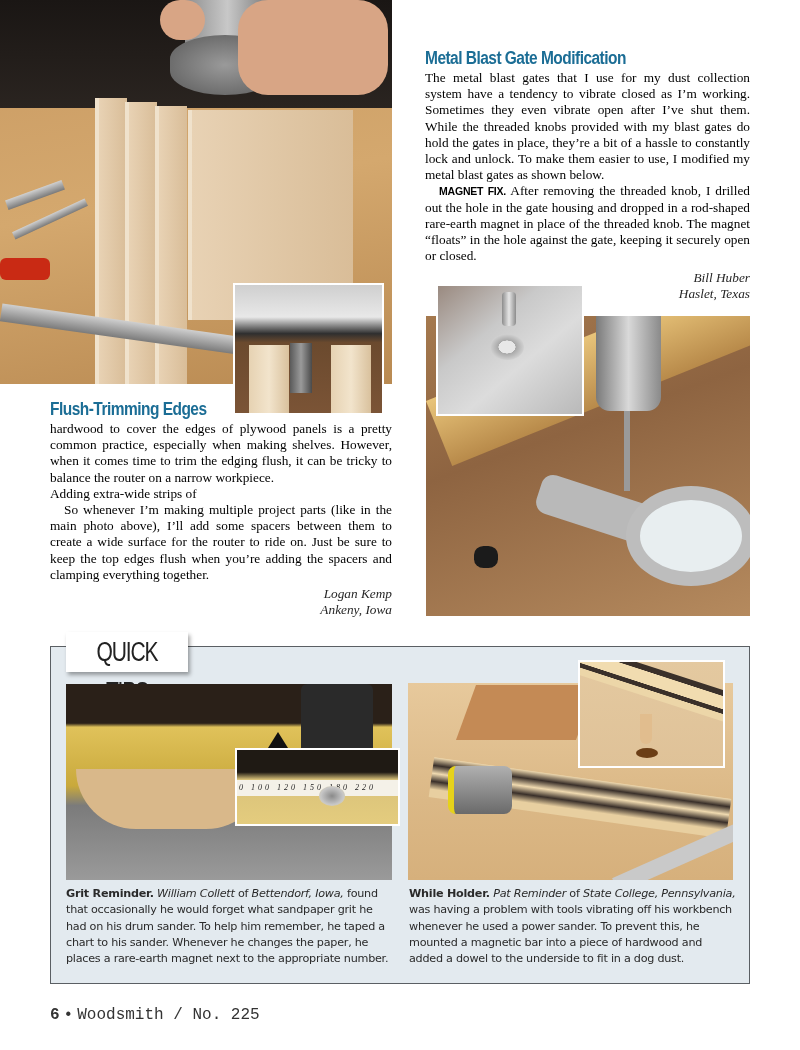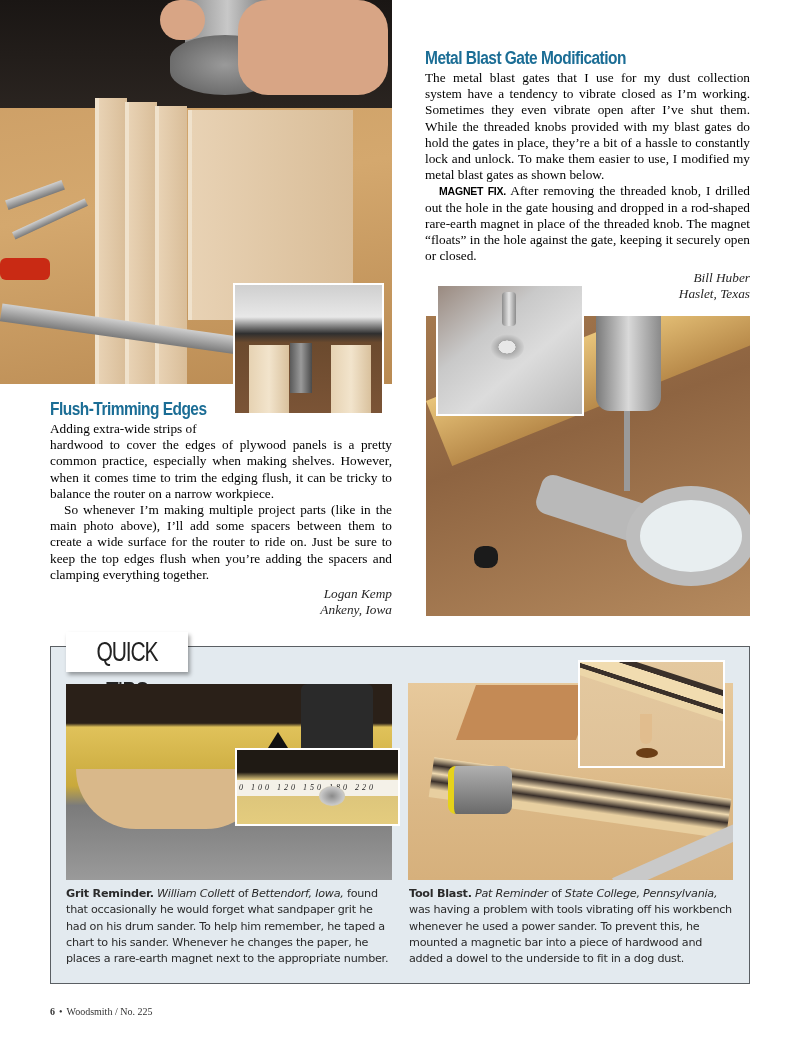--- a/index.html
+++ b/index.html
@@ -99,21 +99,21 @@
     background: linear-gradient(180deg,#e4c9a0,#dfc298);
   }
   #inset-toolholder .strip { position:absolute; left:-10px; top:10px; width:190px; height:30px; transform: rotate(18deg); background: linear-gradient(180deg,#3a302a 0%,#3a302a 18%,#f1dcb0 20%, #f1dcb0 60%, #3a302a 62%, #3a302a 75%, #ecd6a8 77%); }
   #inset-toolholder .dowel { position:absolute; left:60px; top:52px; width:12px; height:30px; border-radius: 0 0 6px 6px; background:#e1bd8e; }
   #inset-toolholder .hole { position:absolute; left:56px; top:86px; width:22px; height:10px; border-radius:50%; background:#6b3e16; }
 
   .tip-text { position:absolute; font-family: "DejaVu Sans", sans-serif; font-size: 11.2px; line-height: 16.3px; color: #2a2a2a; letter-spacing: -0.25px; }
   .tip-text .lead { font-weight: bold; }
   .tip-text .it { font-style: italic; margin-top: 27px; }
 
-  #footer { position:absolute; left: 50px; top: 1006px; font-family: Liberation Serif, serif; font-size: 10px; color: #333; }
+  #footer { position:absolute; left: 50px; top: 1006px; font-family: Liberation Mono, monospace; font-size: 16px; color: #333; }
   #footer .num { font-weight: bold; }
   #footer .sep { margin: 0 4px; }
 </style>
 </head>
 <body>
 
 <div class="photo" id="photo-router">
   <div class="panel" style="left:95px;top:98px;width:32px;height:290px;"></div>
   <div class="panel" style="left:125px;top:102px;width:32px;height:290px;"></div>
   <div class="panel" style="left:155px;top:106px;width:32px;height:290px;"></div>
@@ -151,21 +151,21 @@
   <div class="drill"></div>
   <div class="knob"></div>
 </div>
 <div class="photo" id="inset-gate">
   <div class="boss"></div>
   <div class="magnet"></div>
 </div>
 
 <div class="headline" style="left:50px;top:399px;">Flush-Trimming Edges</div>
 <div class="body" style="left:50px;top:421px;width:342px;">
-  <p><span style="display:block;text-align:left;">Adding extra-wide strips of</span><span>hardwood to cover the edges of plywood panels is a pretty common practice, especially when making shelves. However, when it comes time to trim the edging flush, it can be tricky to balance the router on a narrow workpiece.</span></p>
+  <p><span>hardwood to cover the edges of plywood panels is a pretty common practice, especially when making shelves. However, when it comes time to trim the edging flush, it can be tricky to balance the router on a narrow workpiece.</span><span style="display:block;text-align:left;">Adding extra-wide strips of</span></p>
   <p class="indent">So whenever I’m making multiple project parts (like in the main photo above), I’ll add some spacers between them to create a wide surface for the router to ride on. Just be sure to keep the top edges flush when you’re adding the spacers and clamping everything together.</p>
 </div>
 <div class="byline" style="left:242px;top:586px;width:150px;text-align:right;">
   <div>Logan Kemp</div>
   <div>Ankeny, Iowa</div>
 </div>
 
 <div id="quick-tips"></div>
 <div id="quick-tips-label"><span>QUICK TIPS</span></div>
 
@@ -189,19 +189,19 @@
   <div class="strip"></div>
   <div class="dowel"></div>
   <div class="hole"></div>
 </div>
 
 <div class="tip-text" style="left:66px;top:886px;width:330px;">
   <span class="lead">Grit Reminder.</span>
   <span class="it">William Collett</span><span> of </span><span class="it">Bettendorf, Iowa,</span><span> found that occasionally he would forget what sandpaper grit he had on his drum sander. To help him remember, he taped a chart to his sander. Whenever he changes the paper, he places a rare-earth magnet next to the appropriate number.</span>
 </div>
 <div class="tip-text" style="left:409px;top:886px;width:330px;">
-  <span class="lead">Tool Blast.</span>
+  <span class="lead">While Holder.</span>
   <span class="it">Pat Reminder</span><span> of </span><span class="it">State College, Pennsylvania,</span><span> was having a problem with tools vibrating off his workbench whenever he used a power sander. To prevent this, he mounted a magnetic bar into a piece of hardwood and added a dowel to the underside to fit in a dog dust.</span>
 </div>
 
 <div id="footer">
   <span class="num">6</span><span class="sep">•</span><span>Woodsmith / No. 225</span>
 </div>
 
 </body></html>

